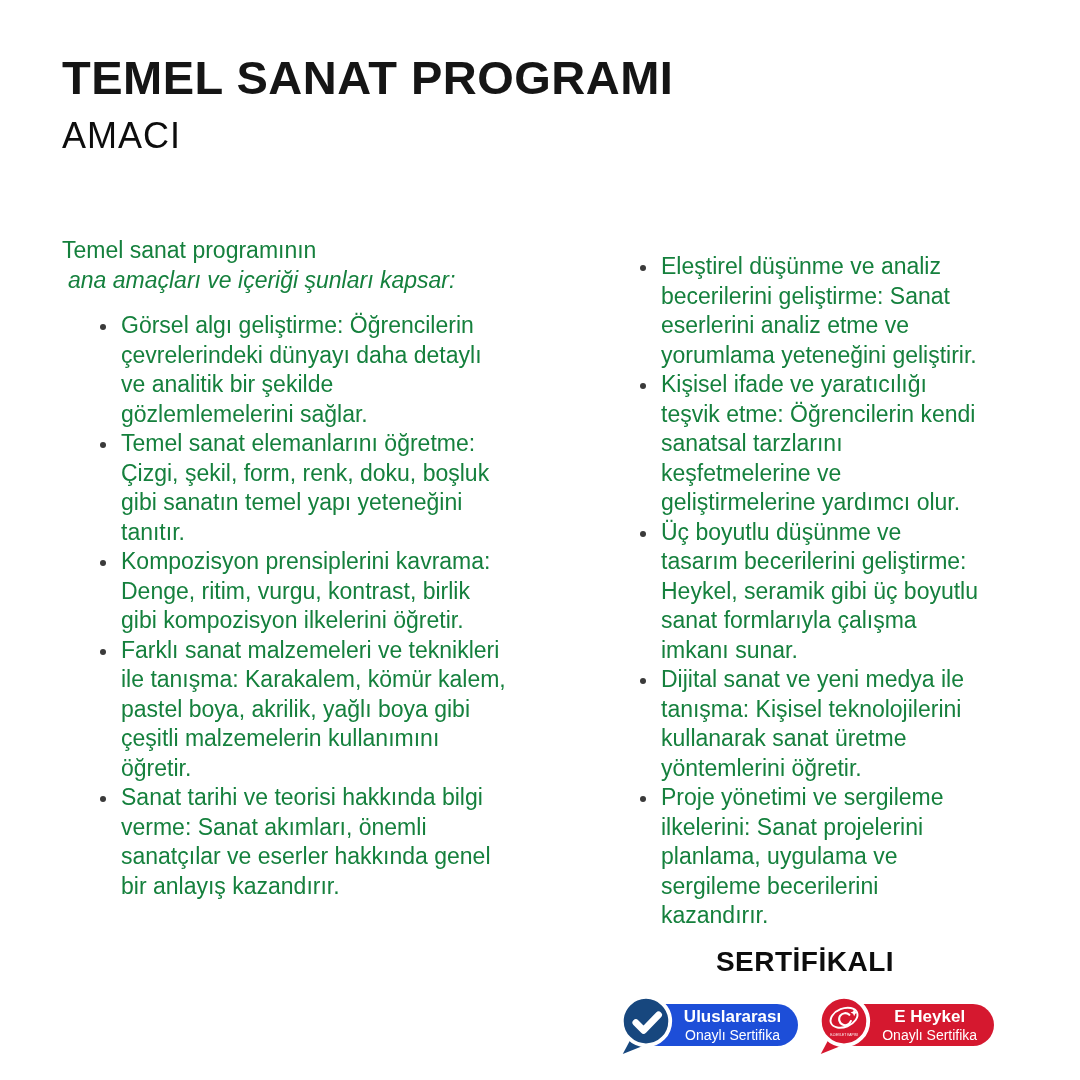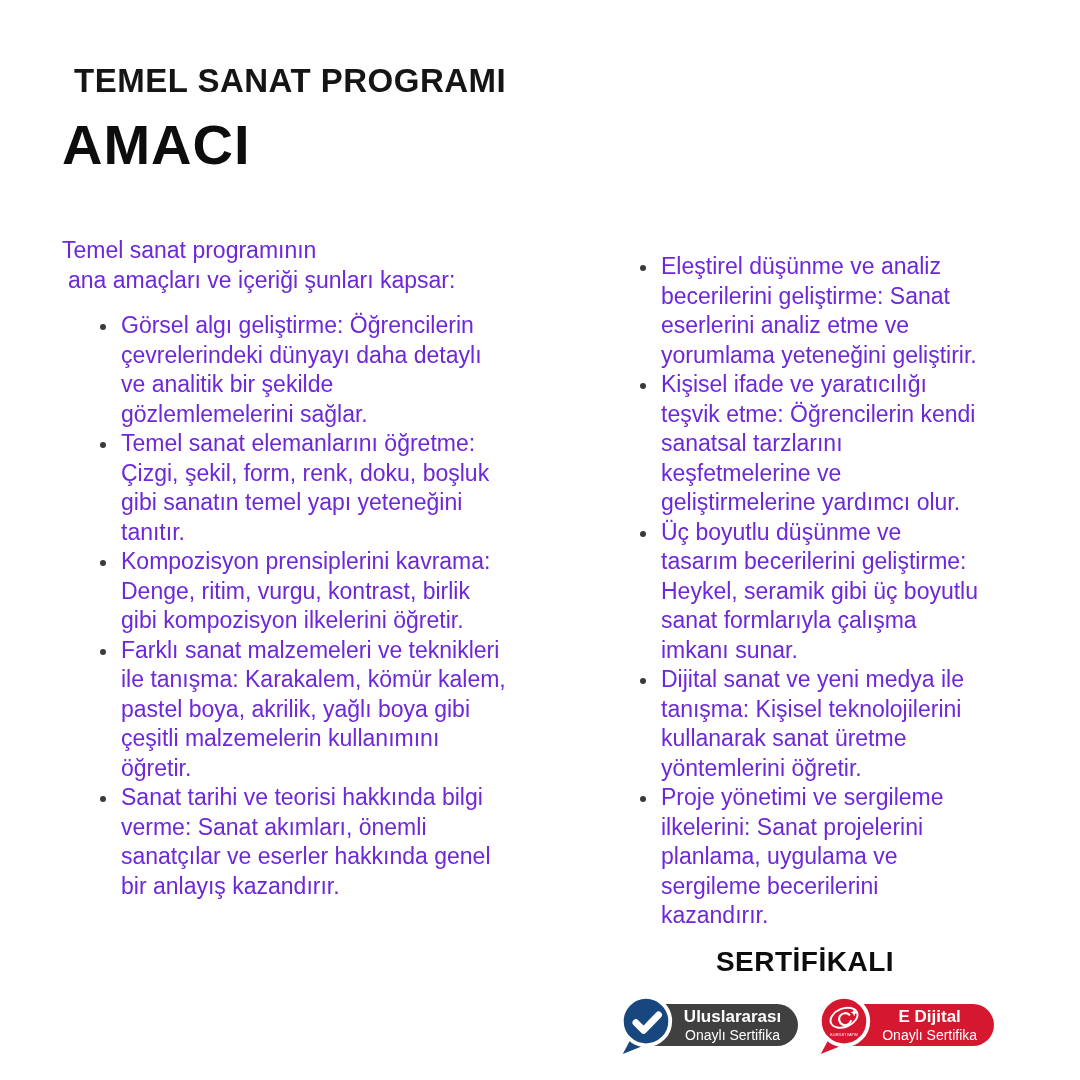--- a/index.html
+++ b/index.html
@@ -9,49 +9,49 @@
     width: 1080px;
     height: 1080px;
     background: #ffffff;
     overflow: hidden;
     font-family: "Liberation Sans", sans-serif;
   }
 
   
   .title-block { position: absolute; left: 62px; top: 50px; }
   .title-line1 {
-    margin: 12px;
-    font-size: 33px;
+    margin: 0;
+    font-size: 47px;
     font-weight: 800;
     letter-spacing: 0.5px;
     color: #151515;
   }
   .title-line2 {
     margin: 10px 0 0 0;
-    font-size: 56px;
-    font-weight: 700;
+    font-size: 36px;
+    font-weight: 400;
     letter-spacing: 1px;
     color: #0d0d0d;
   }
 
   
   .columns {
     position: absolute;
     left: 62px;
     top: 236px;
     display: flex;
     gap: 93px;
-    color: #6d28d9;
+    color: #15803d;
     font-size: 23px;
     line-height: 29.5px;
   }
   .col-left { width: 462px; }
   .col-right { width: 380px; }
   .intro p { margin: 0; }
-  .intro .indent { padding-left: 6px; }
+  .intro .indent { padding-left: 6px; font-style: italic; }
   ul.bullets { margin: 16px; padding-left: 41px; }
   .col-right ul.bullets { padding-left: 26px; }
   ul.bullets li { margin: 0; padding-left: 2px; }
   ul.bullets li::marker { color: #3a3a3a; font-size: 21px; }
 
   
   .cert-block {
     position: absolute;
     right: 92px;
     top: 946px;
@@ -78,21 +78,21 @@
     margin-left: -38px;
     height: 42px;
     border-radius: 21px;
     display: flex;
     flex-direction: column;
     justify-content: center;
     align-items: center;
     padding: 0 17px 0 46px;
     min-width: 152px;
   }
-  .badge-pill.blue { background: #404040; }
+  .badge-pill.blue { background: #1d4ed8; }
   .badge-pill.red  { background: #d5182f; }
   .badge-l1 { color: #ffffff; font-weight: 700; font-size: 17px; line-height: 19px; white-space: nowrap; }
   .badge-l2 { color: #ffffff; font-weight: 400; font-size: 14px; line-height: 18px; white-space: nowrap; }
 </style>
 </head>
 <body>
 
 <div class="canvas">
 
   <div class="title-block">
@@ -144,21 +144,21 @@
       <div class="badge">
         <svg class="badge-icon" viewBox="0 0 62 66" xmlns="http://www.w3.org/2000/svg">
           <path d="M15 48 L7 63 L27 55 Z" fill="#d5182f"></path>
           <circle cx="31" cy="29" r="25" fill="#d5182f" stroke="#ffffff" stroke-width="4"></circle>
           <ellipse cx="31" cy="25.5" rx="14.5" ry="9.5" fill="none" stroke="#ffffff" stroke-width="2" transform="rotate(-22 31 25.5)"></ellipse>
           <path d="M36.5 22.5 a6.2 6.2 0 1 0 1.6 6.4" stroke="#ffffff" stroke-width="2.2" fill="none" stroke-linecap="round"></path>
           <path d="M41.5 16.5 l1.1 2.6 2.6 1.1 -2.6 1.1 -1.1 2.6 -1.1 -2.6 -2.6 -1.1 2.6 -1.1 Z" fill="#ffffff"></path>
           <text x="31" y="44.5" font-size="3.4" fill="#ffffff" text-anchor="middle" font-family="Liberation Sans, sans-serif">E-DEVLET KAPISI</text>
         </svg>
         <div class="badge-pill red">
-          <span class="badge-l1">E Dijital</span>
+          <span class="badge-l1">E Heykel</span>
           <span class="badge-l2">Onaylı Sertifika</span>
         </div>
       </div>
 
     </div>
   </div>
 
 </div>
 
 </body></html>

